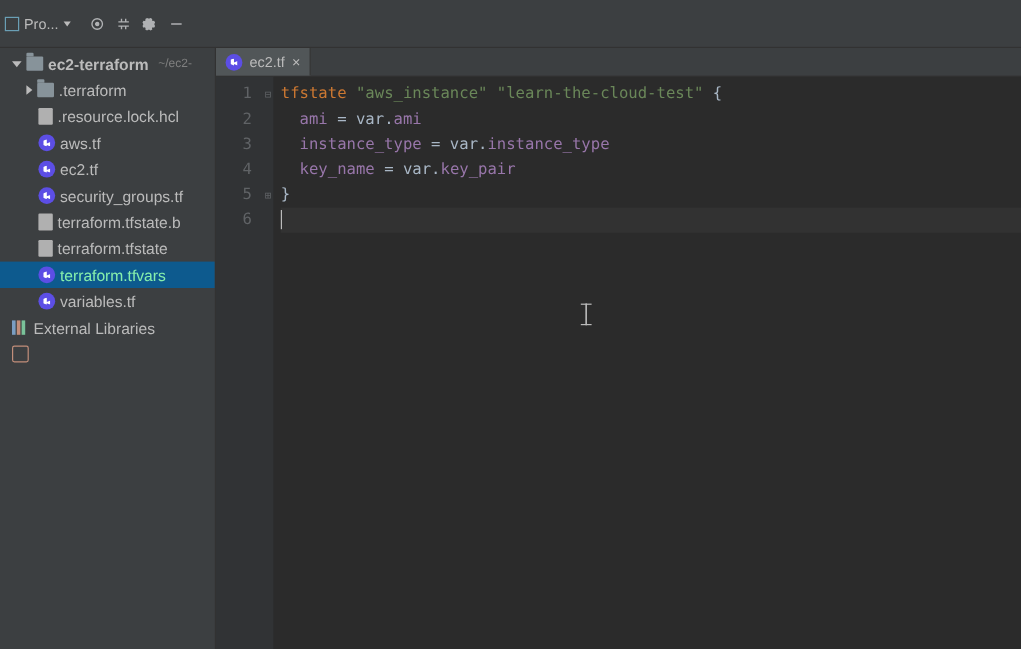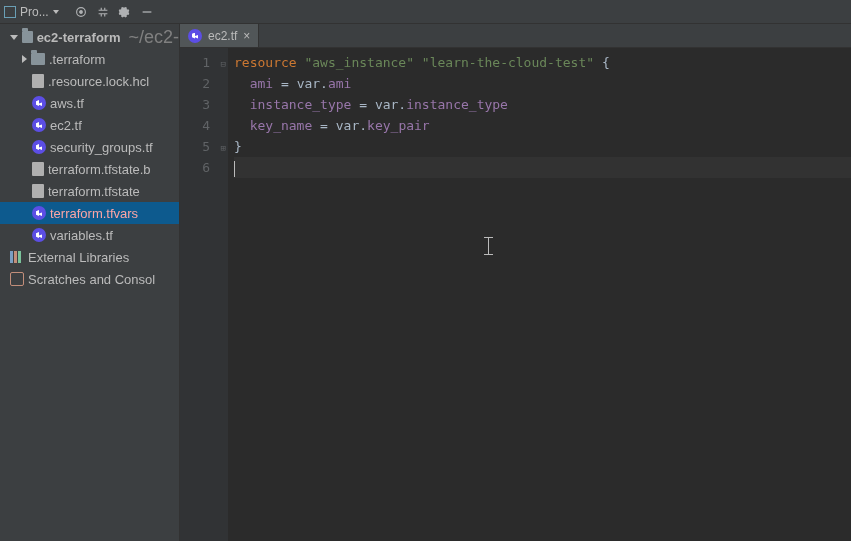--- a/index.html
+++ b/index.html
@@ -8,21 +8,21 @@
   font-size: 13px;
   background: #2b2b2b;
   color: #bbbbbb;
   width: 851px;
   height: 541px;
   overflow: hidden;
   display: flex;
   flex-direction: column;
 }
 .toolbar {
-  height: 24px;
+  height: 40px;
   background: #3c3f41;
   border-bottom: 1px solid #323232;
   display: flex;
   align-items: center;
   padding: 0 4px;
   gap: 6px;
 }
 .tab-label {
   display: flex;
   align-items: center;
@@ -69,21 +69,21 @@
   align-items: center;
   height: 22px;
   padding-left: 4px;
   gap: 4px;
   white-space: nowrap;
   cursor: pointer;
   color: #bbbbbb;
 }
 .tree-row.selected {
   background: #0d5a8e;
-  color: #fca5a5;
+  color: #86efac;
 }
 .tree-row .indent { display: inline-block; }
 .arrow {
   width: 0; height: 0;
   display: inline-block;
 }
 .arrow.down {
   border-left: 4px solid transparent;
   border-right: 4px solid transparent;
   border-top: 5px solid #bbb;
@@ -136,21 +136,21 @@
   width: 3px; background: #7a9ec2;
 }
 .lib-icon span:nth-child(2){background:#c28e7a;}
 .lib-icon span:nth-child(3){background:#7ac29a;}
 .scratch-icon {
   width: 14px; height: 14px;
   border: 1px solid #c28e7a;
   border-radius: 2px;
 }
 .tree-label { font-size: 13px; }
-.tree-path { color: #808080; font-size: 18px; margin-left: 4px; }
+.tree-path { color: #808080; font-size: 10px; margin-left: 4px; }
 .bold { font-weight: bold; }
 
 .editor-area {
   flex: 1;
   display: flex;
   flex-direction: column;
   background: #2b2b2b;
 }
 .editor-tabs {
   height: 24px;
@@ -342,21 +342,20 @@
       <span class="lib-icon">
           <span></span>
           <span></span>
           <span></span>
         </span>
       <span class="tree-label">External Libraries</span>
     </div>
     <div class="tree-row">
       <span class="indent" style="width:2px"></span>
       <span class="scratch-icon"></span>
-      <span class="tree-label">Scratches and Consol</span>
     </div>
   </div>
 
   <div class="editor-area">
     <div class="editor-tabs">
       <div class="editor-tab">
         <span class="tf-icon"></span>
         <span>ec2.tf</span>
         <span class="close-x">×</span>
       </div>
@@ -366,21 +365,21 @@
         <div class="ln">1</div>
         <div class="ln">2</div>
         <div class="ln">3</div>
         <div class="ln">4</div>
         <div class="ln">5</div>
         <div class="ln">6</div>
         <span class="fold-mark" style="top:6px">⊟</span>
         <span class="fold-mark" style="top:90px">⊞</span>
       </div>
       <div class="code">
-        <div class="code-line"><span class="tok-kw">resource</span> <span class="tok-str">"aws_instance"</span> <span class="tok-str">"learn-the-cloud-test"</span> <span class="tok-punc">{</span></div>
+        <div class="code-line"><span class="tok-kw">tfstate</span> <span class="tok-str">"aws_instance"</span> <span class="tok-str">"learn-the-cloud-test"</span> <span class="tok-punc">{</span></div>
         <div class="code-line">  <span class="tok-prop">ami</span><span class="tok-punc"> = </span><span class="tok-id">var.</span><span class="tok-prop">ami</span></div>
         <div class="code-line">  <span class="tok-prop">instance_type</span><span class="tok-punc"> = </span><span class="tok-id">var.</span><span class="tok-prop">instance_type</span></div>
         <div class="code-line">  <span class="tok-prop">key_name</span><span class="tok-punc"> = </span><span class="tok-id">var.</span><span class="tok-prop">key_pair</span></div>
         <div class="code-line"><span class="tok-punc">}</span></div>
         <div class="code-line current"><span class="cursor"></span></div>
         <div class="text-cursor">
           <span class="bar-t"></span>
             <span class="bar-b"></span>
         </div>
       </div>

